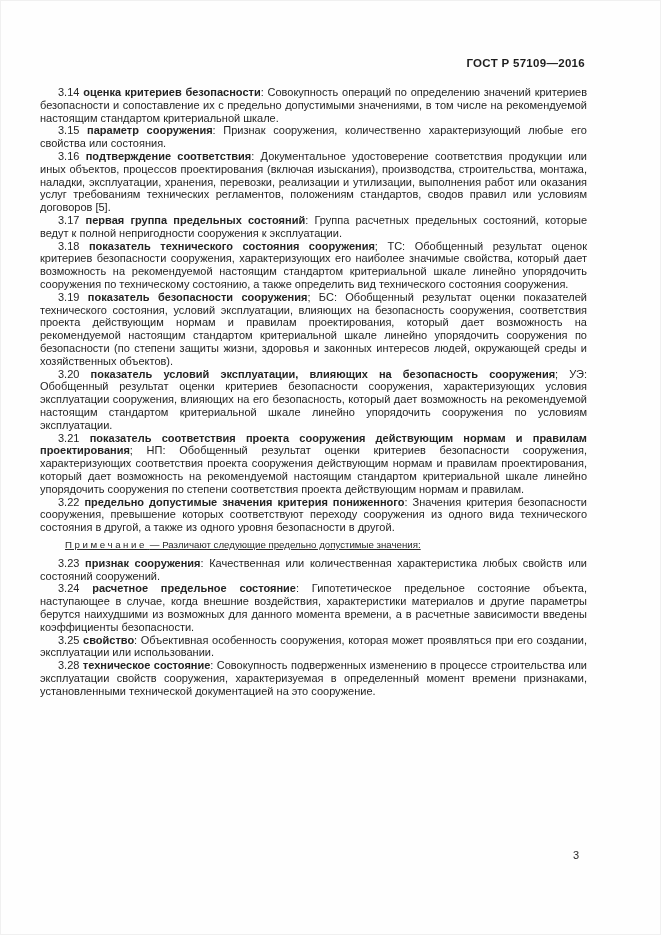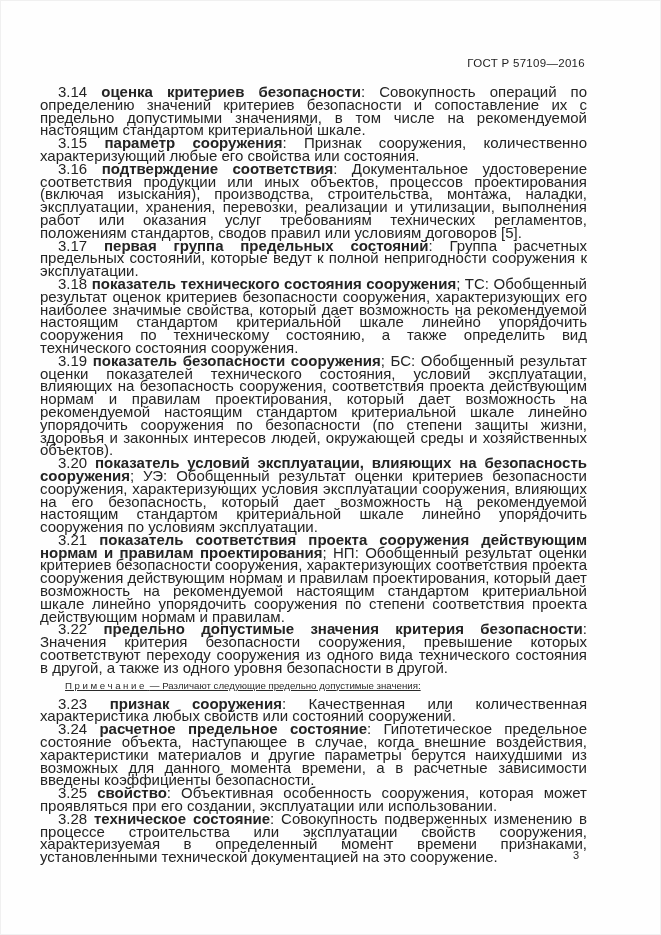--- a/index.html
+++ b/index.html
@@ -14,31 +14,31 @@
     width: 661px; height: 935px;
     background: #fefefe;
     box-shadow: inset 0 0 0 1px #f0f0f0;
     overflow: hidden;
   }
   .doc-header {
     position: absolute;
     top: 57px; left: 40px; right: 76px;
     text-align: right;
     font-size: 11.5px;
-    font-weight: normal;
+    font-weight: bold;
     letter-spacing: 0.3px;
     color: #1d1d1d;
   }
   .content {
     position: absolute;
     top: 86px; left: 40px; right: 74px;
   }
   p.def {
     margin: 0;
-    font-size: 15px;
+    font-size: 11px;
     line-height: 12.8px;
     text-align: justify;
     text-indent: 18px;
     color: #242424;
   }
   p.def .term { font-weight: bold; }
   .note {
     margin: 5px 0 7px 0;
     font-size: 9.7px;
     line-height: 11px;
@@ -71,21 +71,21 @@
 
     <div id="defs-before">
         <p class="def"><span>3.14 </span><span class="term">оценка критериев безопасности</span><span>: </span><span>Совокупность операций по определению значений критериев безопасности и сопоставление их с предельно допустимыми значениями, в том числе на рекомендуемой настоящим стандартом критериальной шкале.</span></p>
         <p class="def"><span>3.15 </span><span class="term">параметр сооружения</span><span>: </span><span>Признак сооружения, количественно характеризующий любые его свойства или состояния.</span></p>
         <p class="def"><span>3.16 </span><span class="term">подтверждение соответствия</span><span>: </span><span>Документальное удостоверение соответствия продукции или иных объектов, процессов проектирования (включая изыскания), производства, строительства, монтажа, наладки, эксплуатации, хранения, перевозки, реализации и утилизации, выполнения работ или оказания услуг требованиям технических регламентов, положениям стандартов, сводов правил или условиям договоров [5].</span></p>
         <p class="def"><span>3.17 </span><span class="term">первая группа предельных состояний</span><span>: </span><span>Группа расчетных предельных состояний, которые ведут к полной непригодности сооружения к эксплуатации.</span></p>
         <p class="def"><span>3.18 </span><span class="term">показатель технического состояния сооружения</span><span>; ТС: </span><span>Обобщенный результат оценок критериев безопасности сооружения, характеризующих его наиболее значимые свойства, который дает возможность на рекомендуемой настоящим стандартом критериальной шкале линейно упорядочить сооружения по техническому состоянию, а также определить вид технического состояния сооружения.</span></p>
         <p class="def"><span>3.19 </span><span class="term">показатель безопасности сооружения</span><span>; БС: </span><span>Обобщенный результат оценки показателей технического состояния, условий эксплуатации, влияющих на безопасность сооружения, соответствия проекта действующим нормам и правилам проектирования, который дает возможность на рекомендуемой настоящим стандартом критериальной шкале линейно упорядочить сооружения по безопасности (по степени защиты жизни, здоровья и законных интересов людей, окружающей среды и хозяйственных объектов).</span></p>
         <p class="def"><span>3.20 </span><span class="term">показатель условий эксплуатации, влияющих на безопасность сооружения</span><span>; УЭ: </span><span>Обобщенный результат оценки критериев безопасности сооружения, характеризующих условия эксплуатации сооружения, влияющих на его безопасность, который дает возможность на рекомендуемой настоящим стандартом критериальной шкале линейно упорядочить сооружения по условиям эксплуатации.</span></p>
         <p class="def"><span>3.21 </span><span class="term">показатель соответствия проекта сооружения действующим нормам и правилам проектирования</span><span>; НП: </span><span>Обобщенный результат оценки критериев безопасности сооружения, характеризующих соответствия проекта сооружения действующим нормам и правилам проектирования, который дает возможность на рекомендуемой настоящим стандартом критериальной шкале линейно упорядочить сооружения по степени соответствия проекта действующим нормам и правилам.</span></p>
-        <p class="def"><span>3.22 </span><span class="term">предельно допустимые значения критерия безопасности</span><span>: </span><span>Значения критерия безопасности сооружения, превышение которых соответствуют переходу сооружения из одного вида технического состояния в другой, а также из одного уровня безопасности в другой.</span></p>
+        <p class="def"><span>3.22 </span><span class="term">предельно допустимые значения критерия пониженного</span><span>: </span><span>Значения критерия безопасности сооружения, превышение которых соответствуют переходу сооружения из одного вида технического состояния в другой, а также из одного уровня безопасности в другой.</span></p>
       </div>
 
     <div class="note">
       <p class="note-head">
         <span class="note-label">Примечание</span>
         <span>— Различают следующие предельно допустимые значения:</span>
       </p>
       <div id="note-items">
         </div>
     </div>

